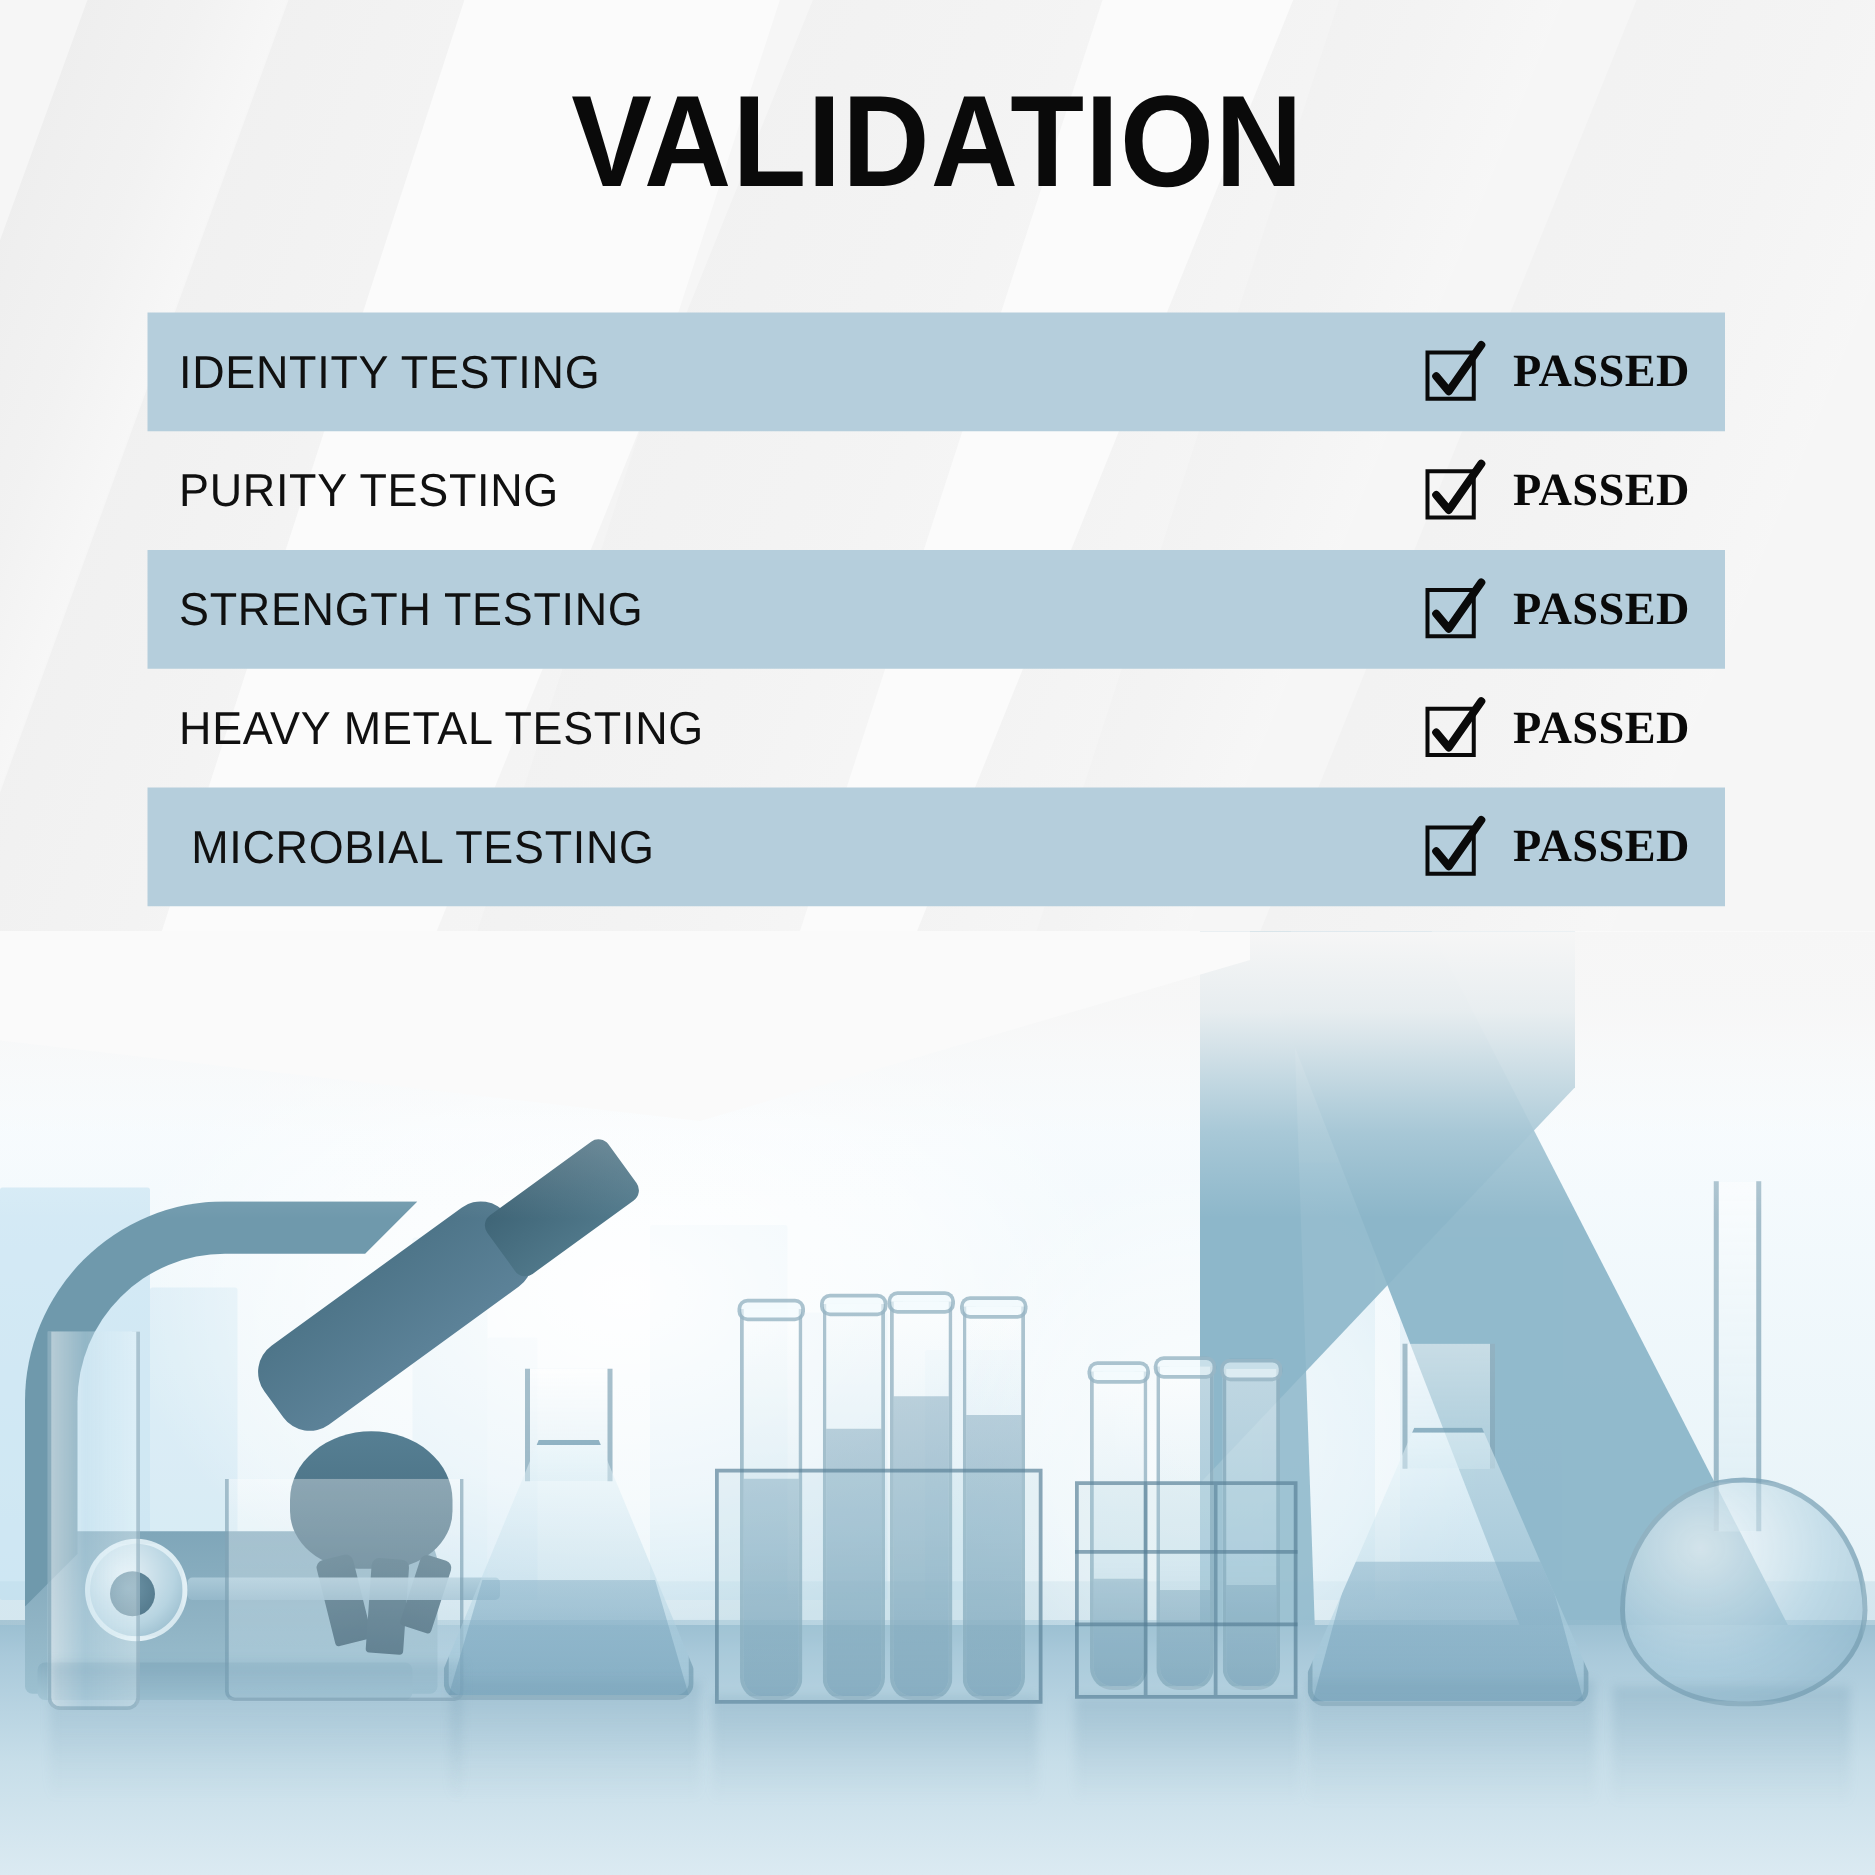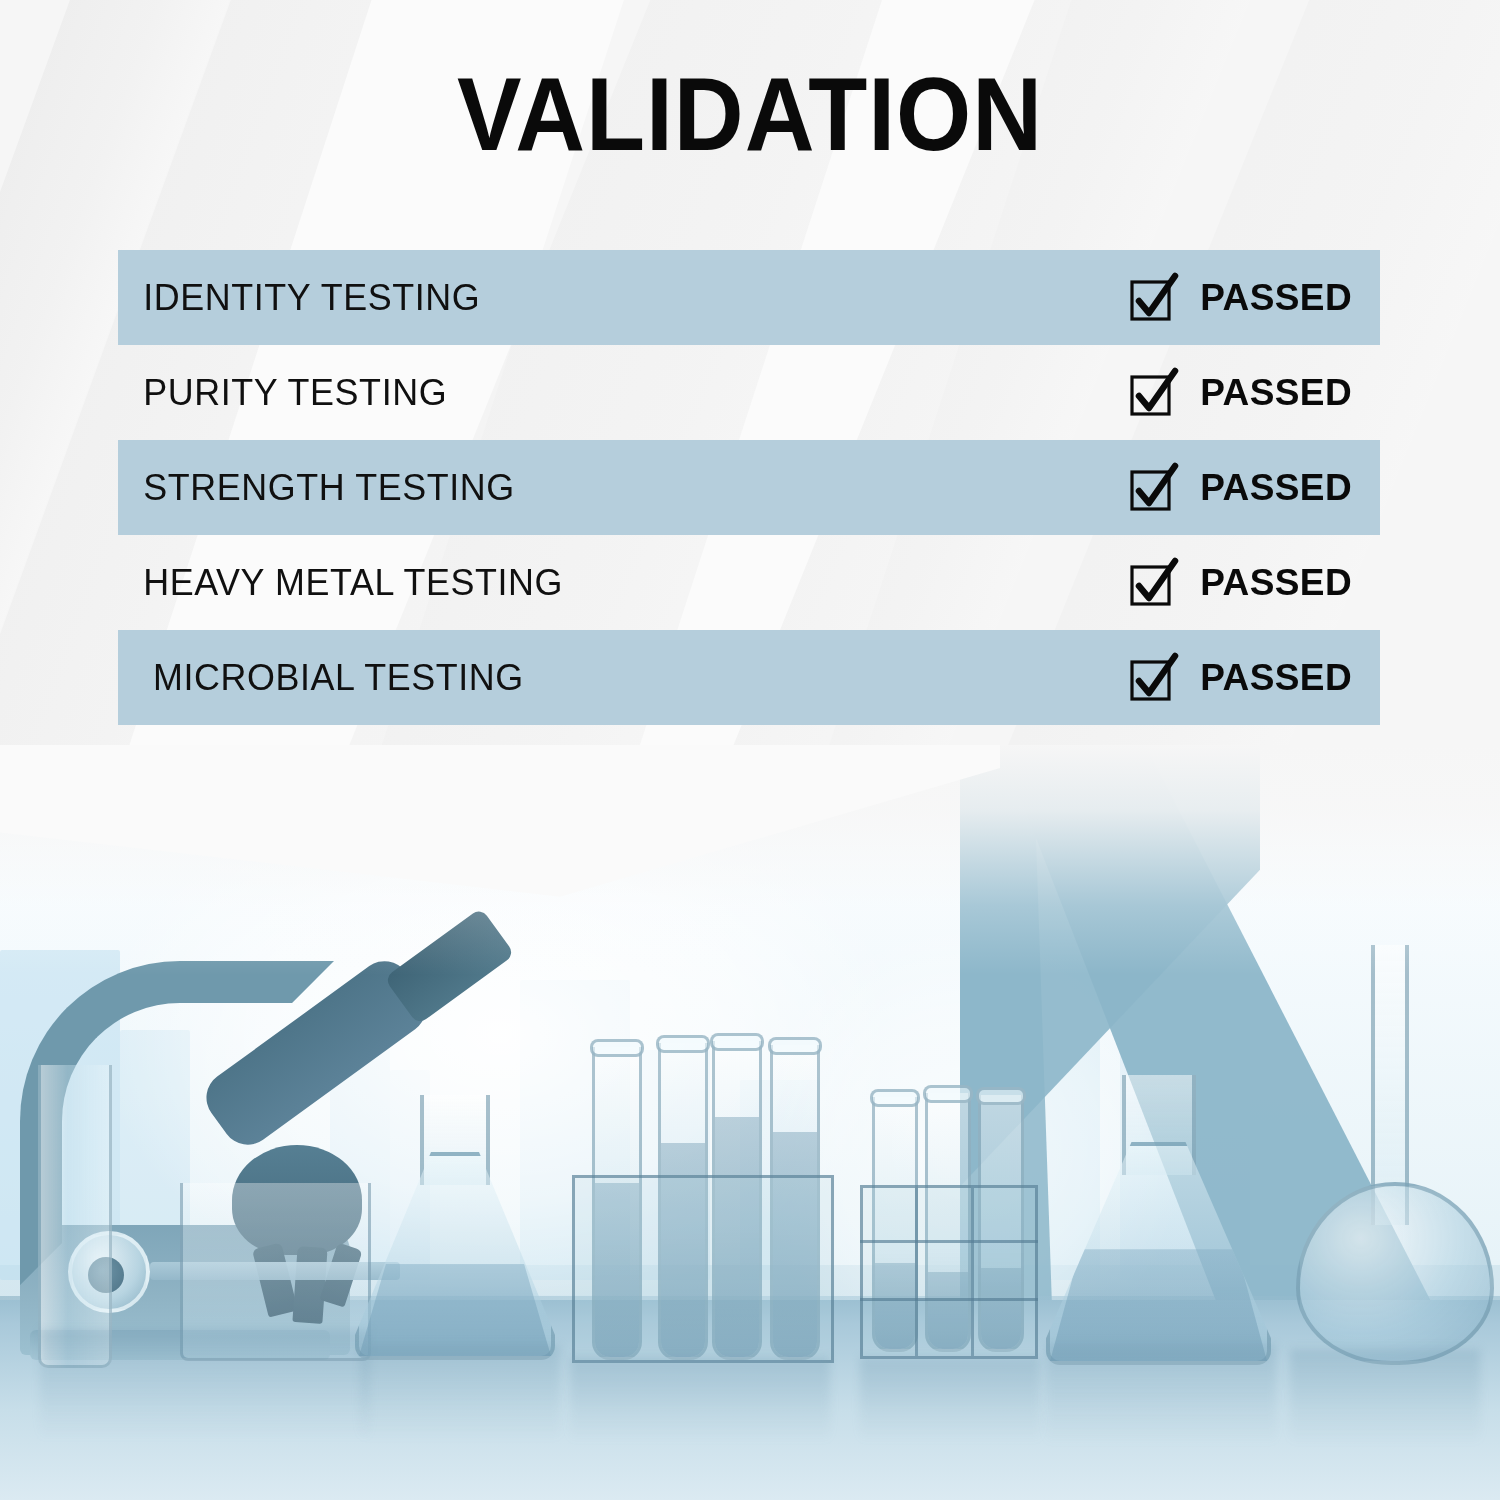--- a/index.html
+++ b/index.html
@@ -97,21 +97,21 @@
     width: 52px;
     height: 52px;
     flex: 0 0 auto;
   }
   .status-text {
     font-size: 37px;
     font-weight: 700;
     letter-spacing: .4px;
     color: #0a0a0a;
     white-space: nowrap;
-    font-family: Liberation Sans, sans-serif;
+    font-family: Liberation Serif, serif;
   }
 
   
   .photo {
     position: absolute;
     left: 0;
     top: 745px;
     width: 1500px;
     height: 755px;
     overflow: hidden;

